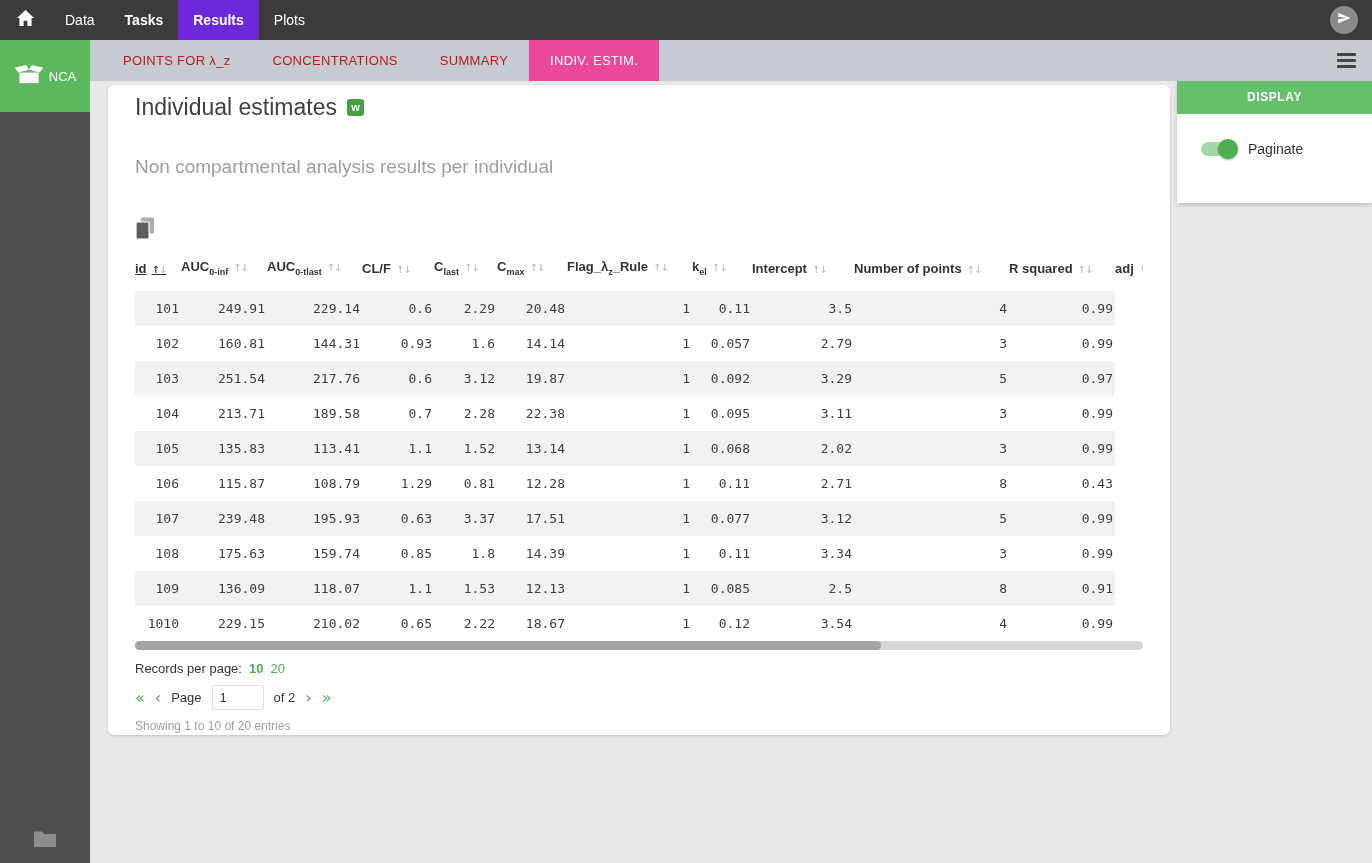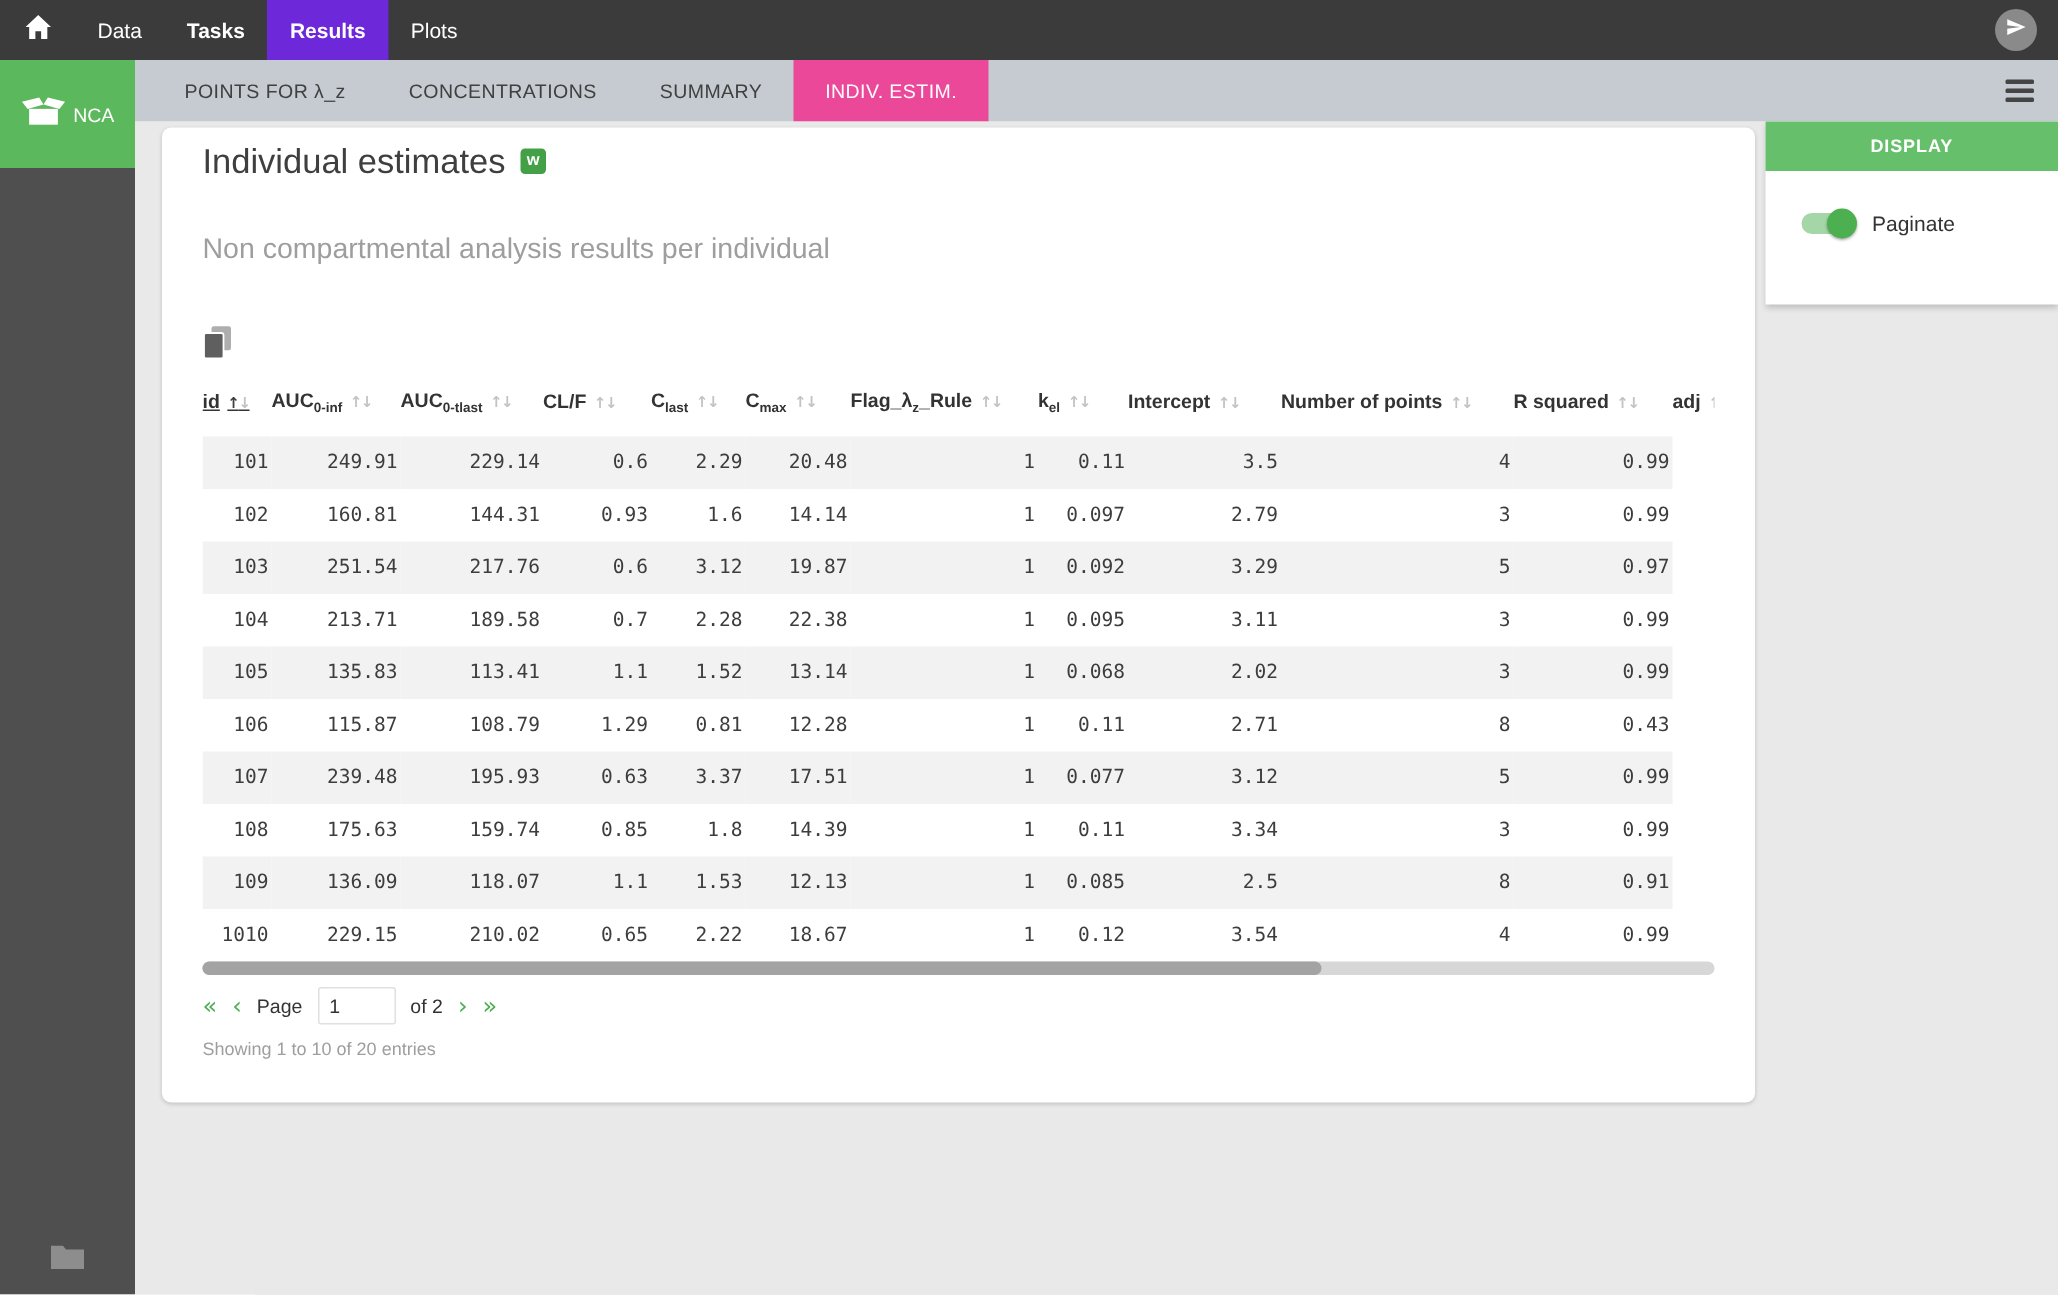--- a/index.html
+++ b/index.html
@@ -25,21 +25,21 @@
   .below { flex:1; display:flex; min-height:0; }
   .sidebar { width:90px; background:#4f4f4f; flex:none; display:flex; flex-direction:column; }
   .module { height:72px; background:#5cb85c; color:#fff; font-size:13px;
     display:flex; flex-direction:row; align-items:center; justify-content:center; gap:5px; cursor:pointer; }
   .folder { margin-top:auto; align-self:center; margin-bottom:12px; cursor:pointer; }
 
   .content { flex:1; display:flex; flex-direction:column; min-width:0; }
 
   
   .tabbar { height:41px; background:#c5cbd1; display:flex; align-items:stretch; padding-left:12px; flex:none; }
-  .tab { padding:0 21px; display:flex; align-items:center; font-size:13px; color:#404040;
+  .tab { padding:0 21px; display:flex; align-items:center; font-size:13px; color:#b91c1c;
     letter-spacing:.3px; cursor:pointer; white-space:nowrap; }
   .tab.active { background:#ec4899; color:#fff; }
   .hamburger { margin-left:auto; align-self:center; margin-right:16px; cursor:pointer; }
   .hamburger .bar { width:19px; height:2.5px; background:#454545; margin:3.5px 0; border-radius:1px; }
 
   
   .work { flex:1; display:flex; min-height:0; background:#e9e9e9; }
   .main { flex:1; min-width:0; }
   .card { width:1062px; height:650px; margin:4px 0 0 18px; background:#fff; border-radius:6px;
     box-shadow:0 1px 3px rgba(0,0,0,.18); padding:10px 27px 0; }
@@ -199,21 +199,21 @@
                       <td>0.99</td>
                     </tr>
                     <tr>
                       <td>102</td>
                       <td>160.81</td>
                       <td>144.31</td>
                       <td>0.93</td>
                       <td>1.6</td>
                       <td>14.14</td>
                       <td>1</td>
-                      <td>0.097</td>
+                      <td>0.057</td>
                       <td>2.79</td>
                       <td>3</td>
                       <td>0.99</td>
                     </tr>
                     <tr>
                       <td>103</td>
                       <td>251.54</td>
                       <td>217.76</td>
                       <td>0.6</td>
                       <td>3.12</td>
@@ -316,20 +316,25 @@
                       <td>0.99</td>
                     </tr>
                   </tbody>
               </table>
             </div>
 
             <div class="hscroll">
               <div class="thumb"></div>
             </div>
 
+            <div class="records">
+              <span>Records per page:</span>
+              <a class="size-link selected">10</a>
+              <a class="size-link">20</a>
+            </div>
 
             <div class="pager">
               <a class="pg-arrow">«</a>
               <a class="pg-arrow">‹</a>
               <span>Page</span>
               <input class="page-input" value="1" style="">
               <span>of 2</span>
               <a class="pg-arrow">›</a>
               <a class="pg-arrow">»</a>
             </div>

